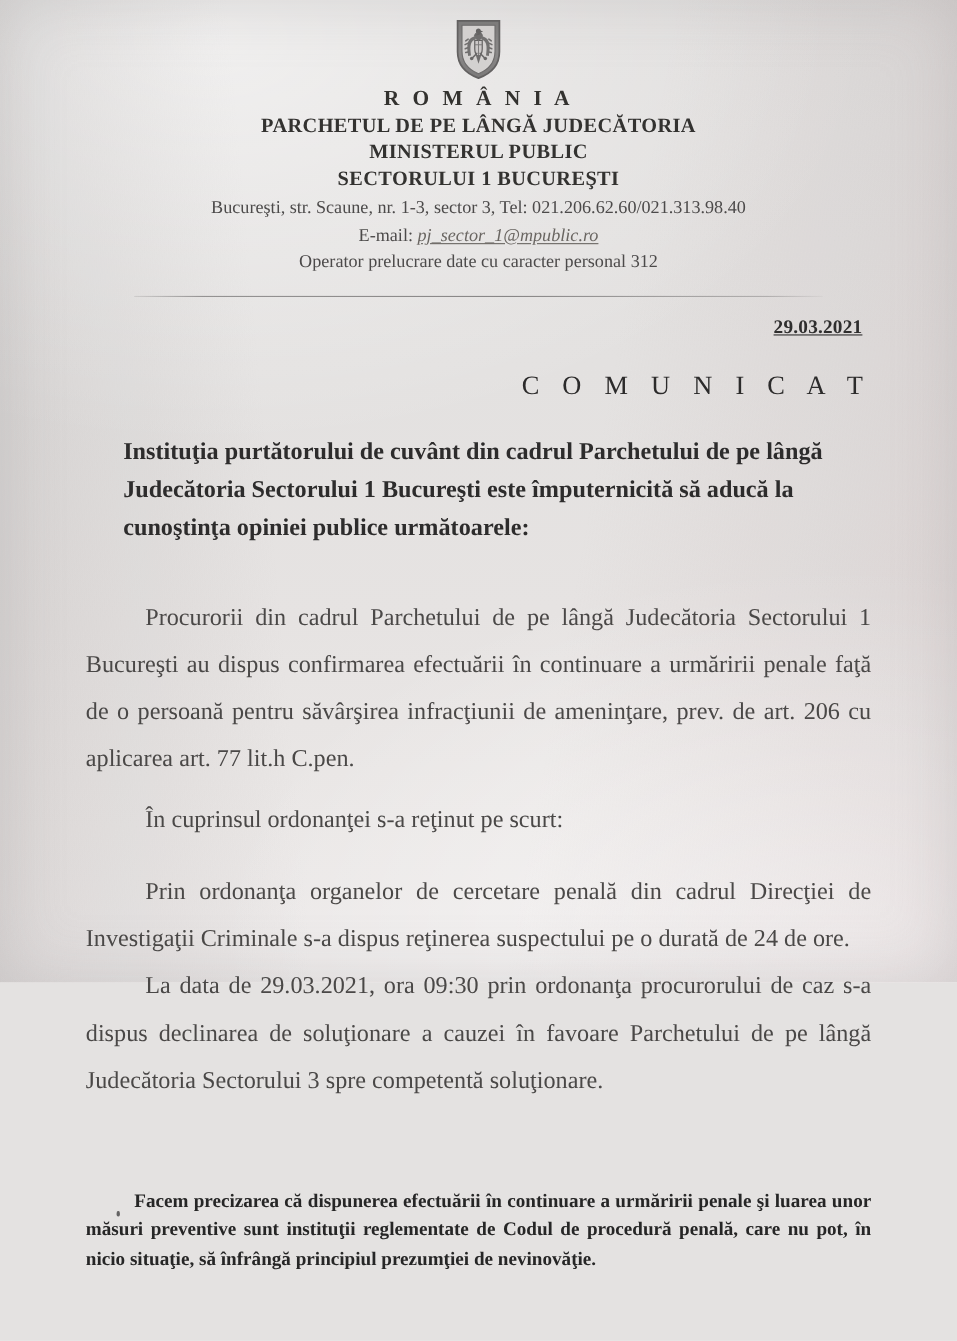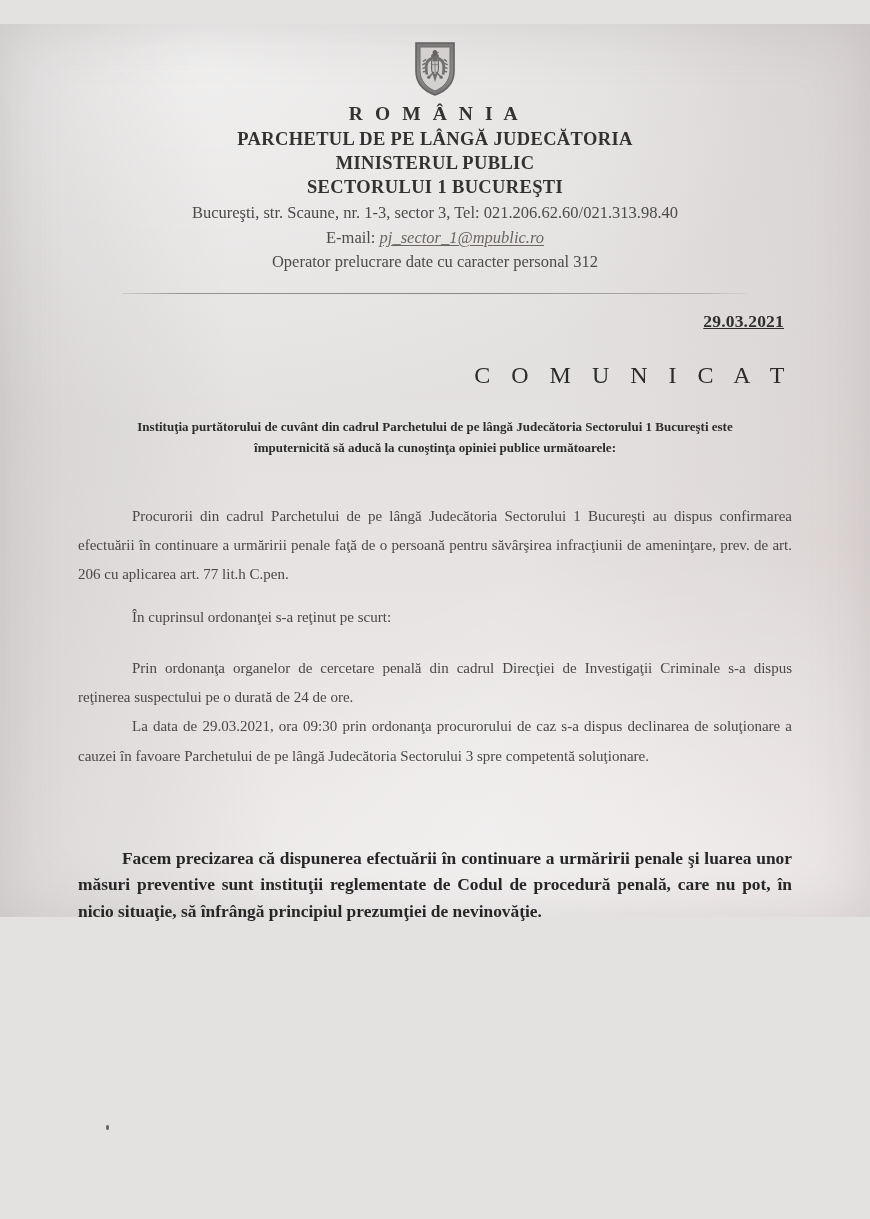--- a/index.html
+++ b/index.html
@@ -20,21 +20,20 @@
   
   .page {
     position: relative;
     width: 870px;
     height: 893px;
     box-sizing: border-box;
     background:
       radial-gradient(150% 90% at 22% 4%, rgba(255,255,255,0.55) 0%, rgba(255,255,255,0.0) 46%),
       radial-gradient(120% 70% at 88% 96%, rgba(255,255,255,0.60) 0%, rgba(255,255,255,0.0) 55%),
       linear-gradient(178deg, #dedcdb 0%, #e1dfde 16%, #e3e1e0 38%, #e6e3e2 62%, #eae7e6 82%, #edeaea 100%);
-    margin-top: 24px;
   }
   
   .page::before {
     content: "";
     position: absolute;
     inset: 0;
     pointer-events: none;
     background:
       linear-gradient(100deg, rgba(236,231,231,0.0) 60%, rgba(231,223,224,0.55) 100%),
       linear-gradient(265deg, rgba(226,224,223,0.0) 70%, rgba(220,218,218,0.5) 100%);
@@ -135,36 +134,35 @@
     font-size: 24px;
     font-weight: normal;
     letter-spacing: 7.5px;
     color: #2c2b2b;
     filter: blur(0.25px);
   }
 
   
   .lead {
     margin: 28px 34px 0 34px;
-    text-align: center;
-    font-size: 13px;
+    font-size: 22px;
     font-weight: bold;
     line-height: 1.55;
     color: #2d2c2c;
     filter: blur(0.22px);
   }
 
   
   .body-block { margin-top: 44px; }
   p.para {
     margin: 0;
     text-align: justify;
     text-justify: inter-word;
     text-indent: 54px;
-    font-size: 15px;
+    font-size: 22px;
     line-height: 1.95;
     color: #4a4847;
     filter: blur(0.42px);
   }
   p.para.gap { margin-top: 13px; }
   p.para.gap-lg { margin-top: 22px; }
   p.quote {
     margin: 0;
     text-align: justify;
     text-indent: 36px;

